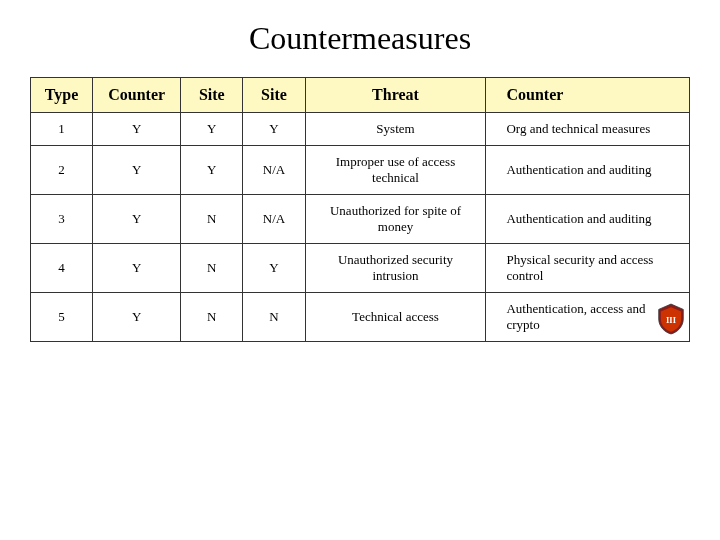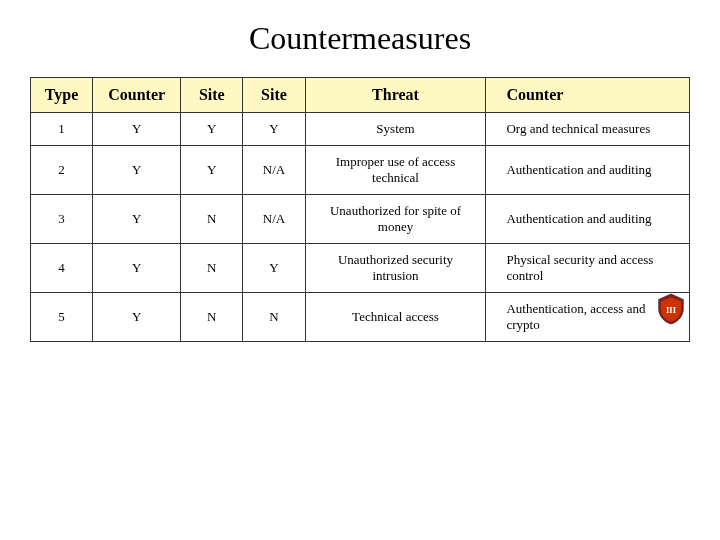--- a/index.html
+++ b/index.html
@@ -73,21 +73,21 @@
       width: 28px;
       height: 32px;
     }
 
     tr:last-child td {
       position: relative;
     }
 
     .shield-wrap {
       position: absolute;
-      bottom: 12px;
+      bottom: 2px;
       right: 4px;
     }
   </style>
 </head>
 <body>
 
 <h1>Countermeasures</h1>
 
 <table>
   <thead>

